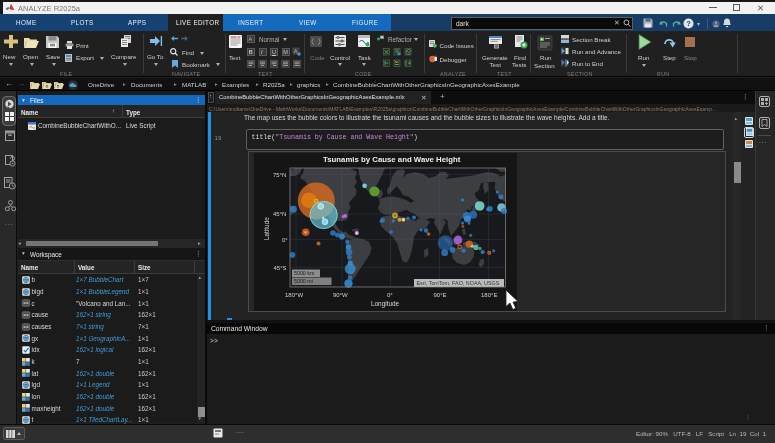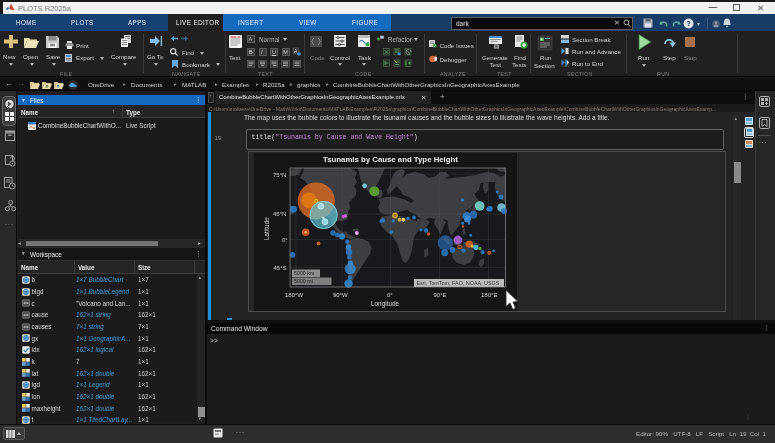--- a/index.html
+++ b/index.html
@@ -13,21 +13,21 @@
 <body>
 <div id="app">
 
 <div class="abs" style="left:0;top:0;width:775px;height:14px;background:#191919;"></div>
 <div class="abs" style="left:3px;top:2px;width:772px;height:12px;background:#f2f2f2;"></div>
 <svg style="left:5px;top:3px;" width="10" height="9" viewBox="0 0 20 18">
   <path d="M1 12 L6 8 L9 10 L5 14 Z" fill="#3b6fb5"></path>
   <path d="M9 10 L12 2 L14 8 L10 14 Z" fill="#8a2e2e"></path>
   <path d="M12 2 L19 14 L13 14 L10.5 9 Z" fill="#d0451b"></path>
 </svg>
-<div class="txt" style="left:18px;top:3.5px;font-size:7.5px;color:#767676;">PLOTS R2025a</div>
+<div class="txt" style="left:18px;top:3.5px;font-size:7.5px;color:#767676;">ANALYZE R2025a</div>
 <div class="abs" style="left:709px;top:7px;width:8px;height:1.2px;background:#5a5a5a;"></div>
 <div class="abs" style="left:733px;top:4px;width:7px;height:7px;border:1px solid #5a5a5a;"></div>
 <div class="txt" style="left:757px;top:2.5px;font-size:8.5px;color:#5a5a5a;">✕</div>
 
 <div class="abs" style="left:0;top:14px;width:775px;height:17px;background:#164173;"></div>
 <div class="abs" style="left:169px;top:14px;width:222px;height:17px;background:#146bbd;"></div>
 <div class="abs" style="left:391px;top:14px;width:384px;height:17px;background:#173c66;"></div>
 <div class="txt" style="left:16px;top:19px;font-size:6.3px;color:#e8eef5;letter-spacing:.4px;">HOME</div>
 <div class="txt" style="left:71px;top:19px;font-size:6.3px;color:#e8eef5;letter-spacing:.4px;">PLOTS</div>
 <div class="txt" style="left:128px;top:19px;font-size:6.3px;color:#e8eef5;letter-spacing:.4px;">APPS</div>
@@ -624,21 +624,21 @@
 
   <div class="txt" style="left:244px;top:114.3px;font-size:6.55px;color:#d6d6d6;">The map uses the bubble colors to illustrate the tsunami causes and the bubble sizes to illustrate the wave heights. Add a title.</div>
 
   <div class="txt" style="left:214.5px;top:134px;font-size:6.2px;color:#8a8a8a;">19</div>
   <div class="abs" style="left:246px;top:128.5px;width:478px;height:21.5px;background:#1d1d1d;border:1px solid #606060;border-radius:2px;"></div>
   <div class="txt" style="left:251.5px;top:133.6px;font-family:'Liberation Mono',monospace;font-size:6.6px;color:#dcdcdc;">title(<span style="color:#c586d6;">"Tsunamis by Cause and Wave Height"</span>)</div>
 
   <div class="abs" style="left:248px;top:150.5px;width:478px;height:161.5px;background:#262626;border:1px solid #4b4b4b;"></div>
 
   <div class="abs" style="left:254px;top:152.5px;width:263px;height:158px;background:#151515;"></div>
-  <div class="txt" style="left:323px;top:155px;font-size:7.8px;font-weight:bold;color:#ededed;">Tsunamis by Cause and Type Height</div>
+  <div class="txt" style="left:323px;top:155px;font-size:7.8px;font-weight:bold;color:#ededed;">Tsunamis by Cause and Wave Height</div>
   <div id="figmap">
 <svg style="left:289.5px;top:167.5px;" width="216" height="119" viewBox="0 0 216 119">
   <rect x="0" y="0" width="215.5" height="119" fill="#17191c"></rect>
   <g fill="#3c3e42" stroke="none">
     <path d="M0 2 L6 0 L12 0 L10 5 L5 8 L0 8 Z"></path>
     <path d="M14 0 L30 0 L46 0 L60 0 L67 4 L65 10 L67 14 L64 18 L66.5 22 L66 27 L62 31 L59 35 L60.5 40 L58 44 L58.5 48 L57 51.5 L52 53 L48 52.5 L45 55 L47.5 59 L50 62 L53 64 L56 63.5 L58 66 L63 68.5 L66 70 L61 71 L56 70 L50 66 L46 62 L42.5 58 L40.5 52 L36.5 46 L31 38 L26 30 L20 20 L15 13 L10 10 L13 5 Z"></path>
     <path d="M68 0 L95 0 L92 7 L89 13 L85 20 L79 24 L74 19 L70 10 Z"></path>
     <path d="M66 70 L73 71 L79 74 L81.5 80 L80 86 L76 92 L72 98 L68 104 L65 109 L62 113 L59.5 112 L58 106 L58.5 98 L57.5 90 L55.5 82 L56 76 L60 72 Z"></path>
     <path d="M87 23 L91.5 21.5 L93 26 L90.5 30.5 L86.5 29 Z"></path>
     <path d="M100 17 L102 9 L106 3 L112 1 L115 3 L113 9 L109 15 L105 20 L101 24 L98 27 L97 22 Z"></path>

